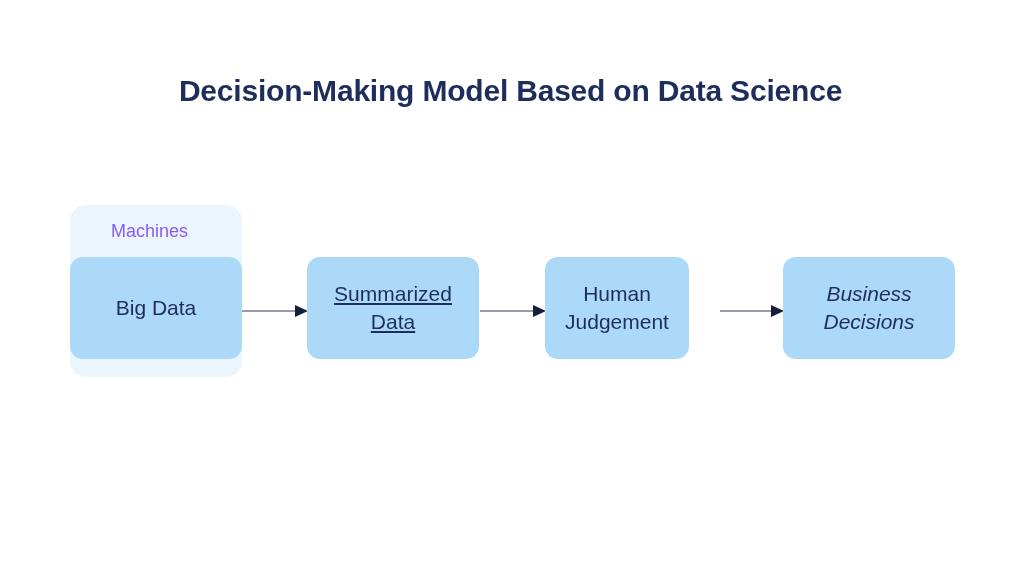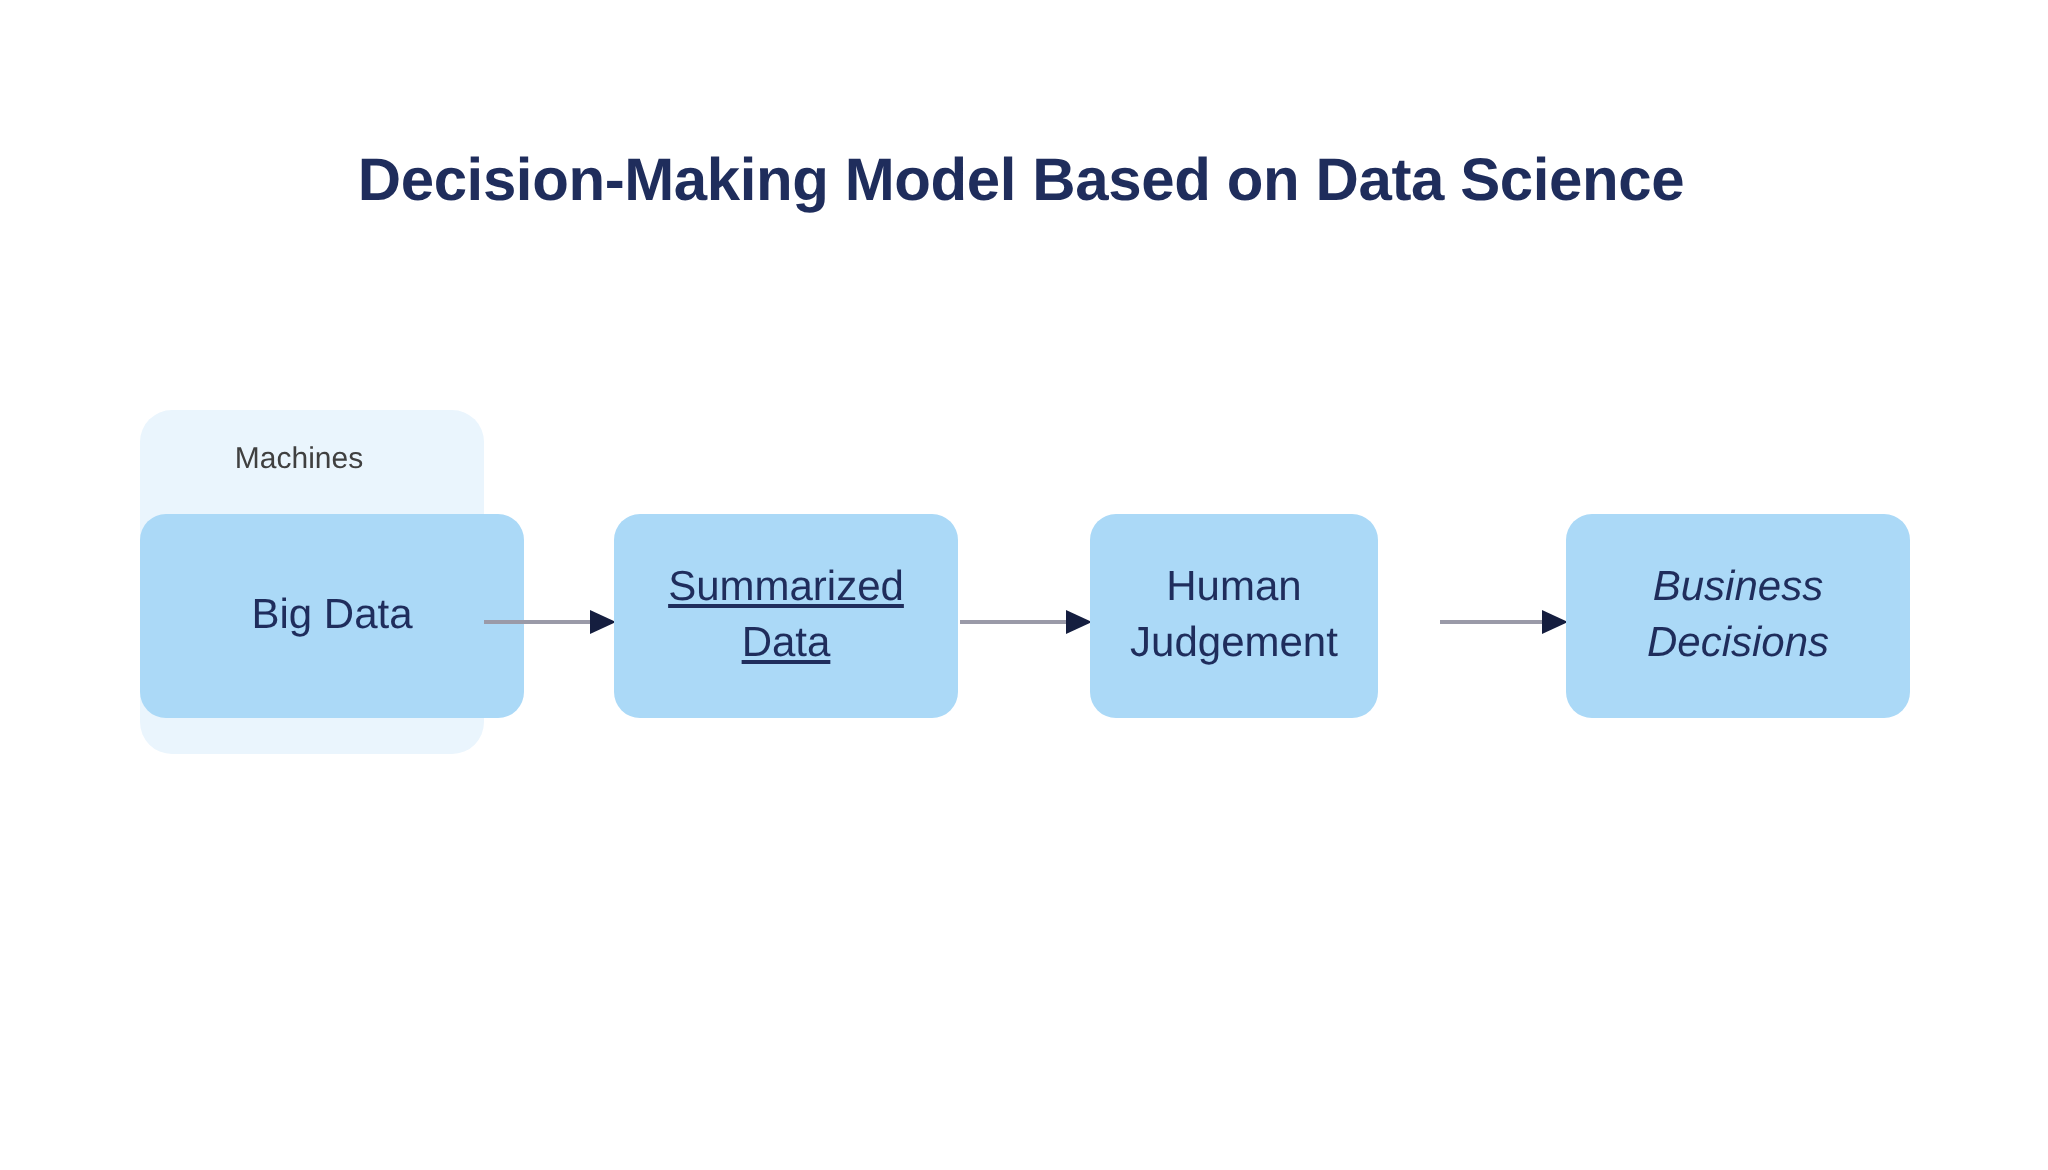--- a/index.html
+++ b/index.html
@@ -41,22 +41,22 @@
     height: 172px;
     background: #eaf5fd;
     border-radius: 16px;
   }
   .group-machines-label {
     position: absolute;
     left: 0;
     top: 16px;
     width: 159px;
     text-align: center;
-    font-size: 15px;
-    color: #404040;
+    font-size: 18px;
+    color: #8b5cf6;
     line-height: 1.2;
     white-space: nowrap;
   }
 
   
   .node {
     position: absolute;
     top: 257px;
     height: 102px;
     background: #abd9f7;
@@ -69,21 +69,21 @@
     font-size: 21px;
     line-height: 1.32;
     box-sizing: border-box;
     padding: 0 8px;
   }
   .node-label {
     display: block;
     white-space: pre-line;
   }
 
-  #node-big-data        { left: 70px;  width: 192px; }
+  #node-big-data        { left: 70px;  width: 172px; }
   #node-summarized-data { left: 307px; width: 172px; text-decoration: underline; }
   #node-human-judgement { left: 545px; width: 144px; }
   #node-business-decisions { left: 783px; width: 172px; font-style: italic; }
 
   
   .arrow {
     position: absolute;
     top: 300px;
     height: 22px;
   }

